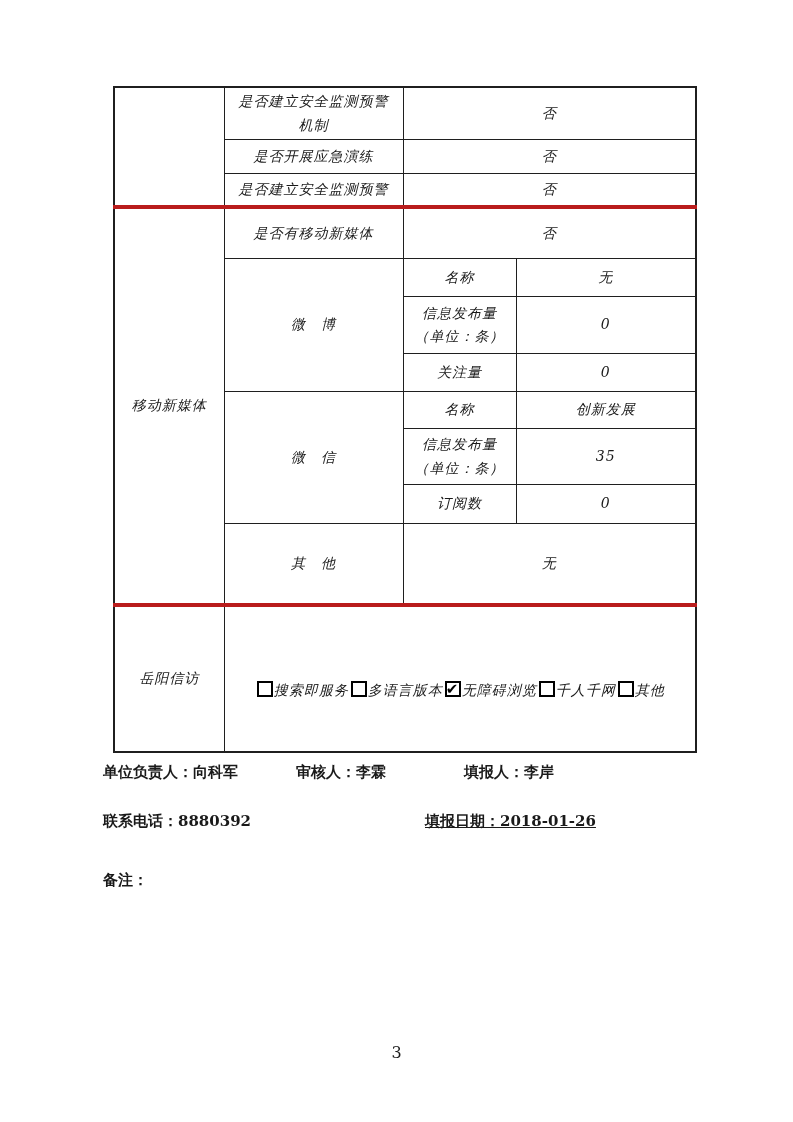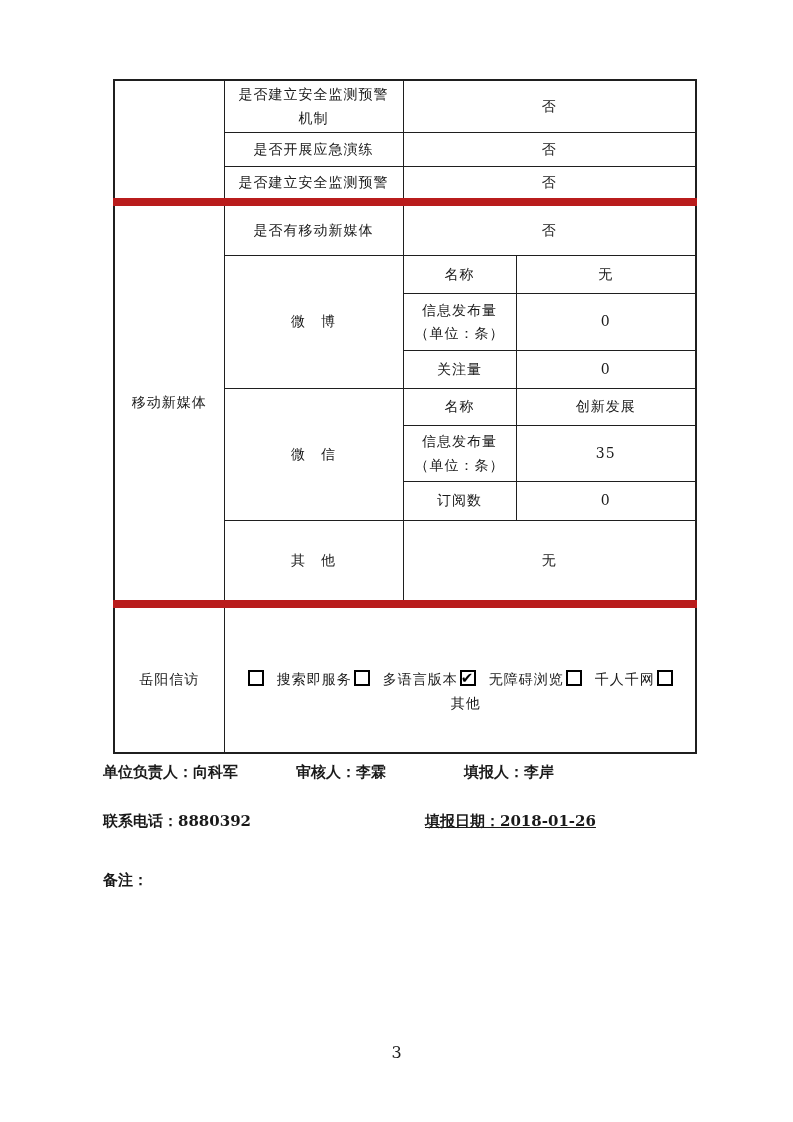--- a/index.html
+++ b/index.html
@@ -5,37 +5,38 @@
   html,body{margin:0;padding:0;background:#888;}
   .page{
     position:relative;
     width:793px;height:1122px;
     background:#ffffff;
     font-family:"DejaVu Serif","Liberation Serif",serif;
     color:#1a1a1a;
     overflow:hidden;
   }
   table.main-table{
-    position:absolute;left:113px;top:79px;
+    position:absolute;left:113px;top:86px;
     width:582px;
     border-collapse:collapse;
     table-layout:fixed;
     border:2px solid #1f1f1f;
+    font-style:italic;
   }
   table.main-table td{
     border:1px solid #1f1f1f;
     font-size:14px;
     letter-spacing:1px;
     text-align:center;
     vertical-align:middle;
     padding:1px 4px;
     white-space:pre-line;
     line-height:1.65;
   }
-  tr.sec td{border-top:8px solid #b91c1c;}
+  tr.sec td{border-top:4px solid #b91c1c;}
   tr.r1 td{height:49px}
   tr.r2 td{height:31px}
   tr.r3 td{height:29px}
   tr.r4 td{height:47px}
   tr.r5 td{height:35px}
   tr.r6 td{height:54px}
   tr.r7 td{height:35px}
   tr.r8 td{height:34px}
   tr.r9 td{height:53px}
   tr.r10 td{height:36px}
@@ -53,21 +54,21 @@
   }
   .cbx.checked::after{
     content:"\2714";
     position:absolute;
     left:-1px;top:-6px;
     font-size:15px;
     font-weight:bold;
     color:#000;
     font-family:"DejaVu Sans","Liberation Sans",sans-serif;
   }
-  .cbl{white-space:nowrap;padding-left:12px;}
+  .cbl{white-space:nowrap;}
   .footer-line{position:absolute;font-weight:bold;font-size:15px;line-height:19px;white-space:nowrap;}
   .fl1{top:763px;}
   .fl2{top:812px;}
   .fl3{top:871px;}
   .fspan{position:absolute;top:0;white-space:nowrap;}
   .pos-a{left:103px;} .pos-b{left:296px;} .pos-c{left:464px;} .pos-d{left:425px;text-decoration:underline;}
   .page-number{
     position:absolute;top:1043px;left:0;width:793px;
     text-align:center;font-size:16px;font-weight:normal;
   }

